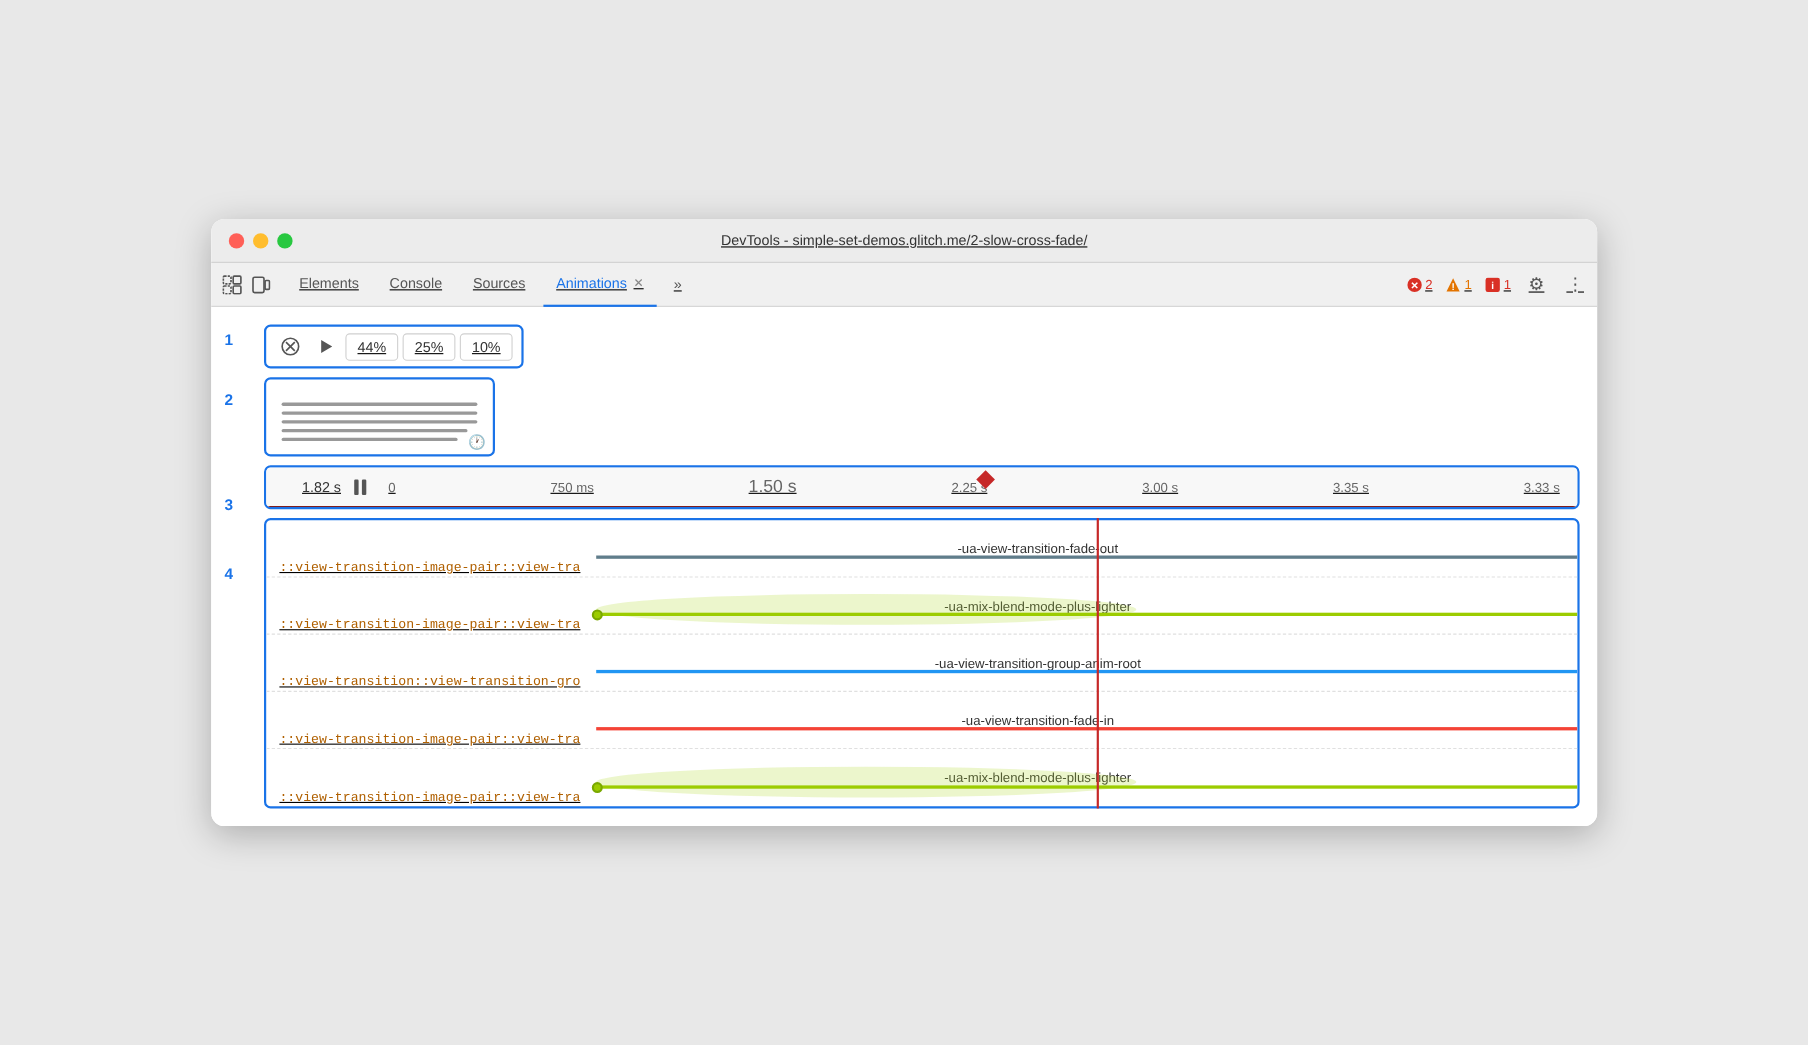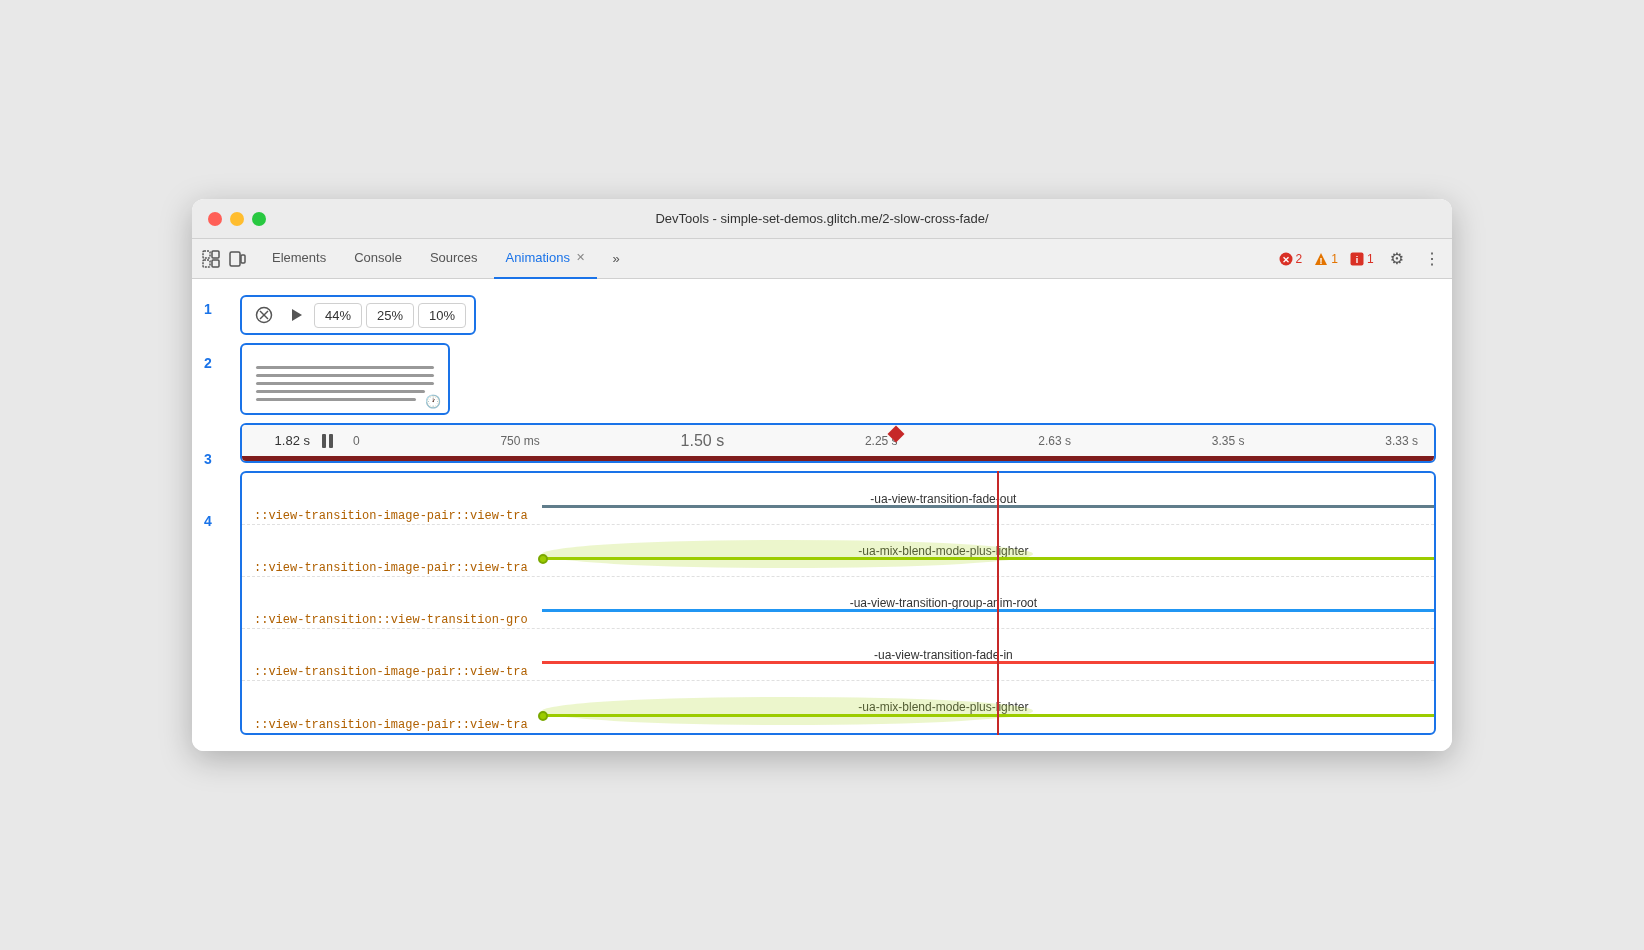--- a/index.html
+++ b/index.html
@@ -11,20 +11,21 @@
       min-height: 950px;
       font-family: -apple-system, BlinkMacSystemFont, 'Helvetica Neue', Arial, sans-serif;
     }
 
     .window {
       width: 1260px;
       background: #ffffff;
       border-radius: 12px;
       box-shadow: 0 8px 32px rgba(0,0,0,0.25);
       overflow: hidden;
+      text-decoration: underline;
     }
 
     
     .title-bar {
       background: #ececec;
       padding: 12px 16px;
       display: flex;
       align-items: center;
       justify-content: center;
       position: relative;
@@ -222,21 +223,21 @@
       border: 2px solid #1a73e8;
       border-radius: 6px;
       background: #fff;
       overflow: hidden;
     }
 
     .timeline-header {
       display: flex;
       align-items: center;
       background: #f8f8f8;
-      border-bottom: 5px solid #7f1d1d;
+      border-bottom: 1px solid #7f1d1d;
       height: 36px;
       padding: 0 8px;
       gap: 12px;
     }
 
     .timeline-time {
       font-size: 13px;
       color: #333;
       min-width: 60px;
       text-align: right;
@@ -466,21 +467,21 @@
             <span class="timeline-time">1.82 s</span>
             <div class="timeline-pause-btn">
               <div class="pause-bar"></div>
               <div class="pause-bar"></div>
             </div>
             <div class="timeline-ruler">
               <span style="font-size:12px;color:#666;">0</span>
               <span style="font-size:12px;color:#666;">750 ms</span>
               <span style="font-size:16px;color:#666;">1.50 s</span>
               <span style="font-size:12px;color:#666;">2.25 s</span>
-              <span style="font-size:12px;color:#666;">2.63 s</span>
+              <span style="font-size:12px;color:#666;">3.00 s</span>
               <span style="font-size:12px;color:#666;">3.35 s</span>
               <span style="font-size:12px;color:#666;">3.33 s</span>
 
               <div style="position:absolute; left: 51%; top: -4px; transform: translateX(-50%);">
                 <div style="width:12px;height:12px;background:#c62828;transform:rotate(45deg);"></div>
               </div>
             </div>
           </div>
         </div>
       </div>

